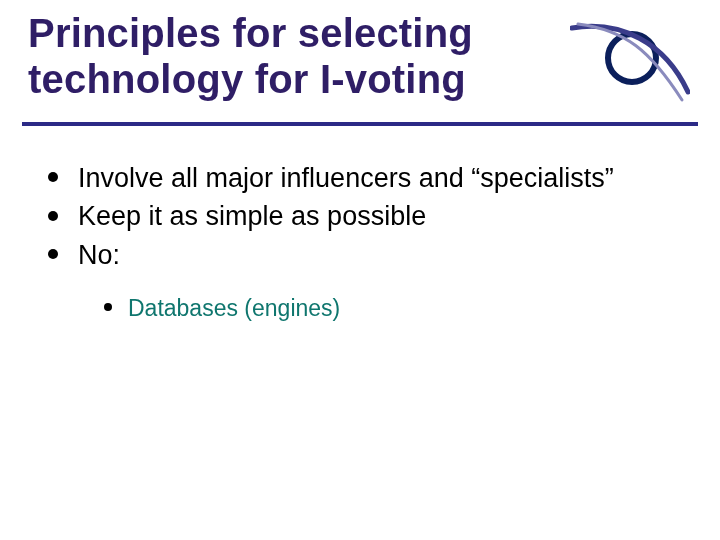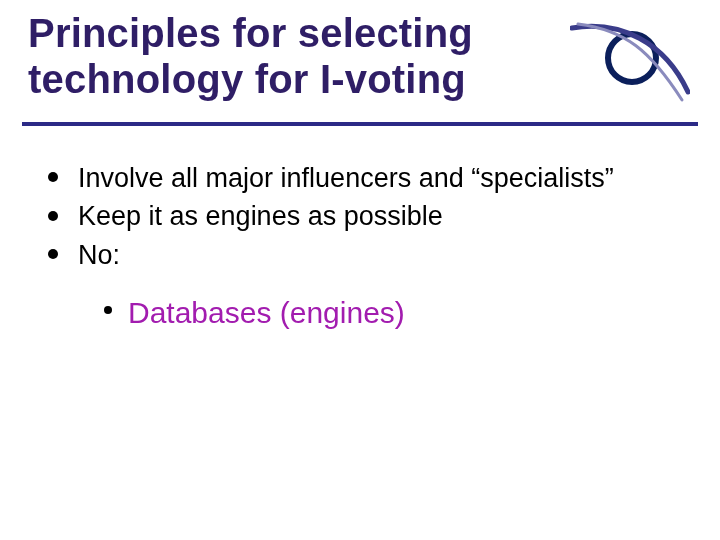--- a/index.html
+++ b/index.html
@@ -74,23 +74,23 @@
     border-radius: 50%;
   }
   ul.sub {
     list-style: none;
     padding: 0;
     margin: 20px 0 0 56px;
   }
   ul.sub > li {
     position: relative;
     padding-left: 28px;
-    font-size: 30px;
+    font-size: 23px;
     line-height: 1.35;
-    color: #a21caf;
+    color: #0f766e;
     margin-bottom: 2px;
   }
   ul.sub > li::before {
     content: "";
     position: absolute;
     left: 4px;
     top: 0.42em;
     width: 8px;
     height: 8px;
     background: #000;
@@ -110,21 +110,21 @@
       <path d="M2 6 C 50 -2, 95 20, 118 70" fill="none" stroke="#3a3c8a" stroke-width="5" stroke-linecap="round"></path>
       <path d="M8 2 C 55 8, 80 28, 112 78" fill="none" stroke="#8a8bbd" stroke-width="3" stroke-linecap="round"></path>
     </svg>
   </div>
 
   <div class="divider"></div>
 
   <div class="content">
     <ul class="main">
       <li><span>Involve all major influencers and “specialists”</span></li>
-      <li><span>Keep it as engines as possible</span></li>
+      <li><span>Keep it as simple as possible</span></li>
       <li><span>No:</span></li>
     </ul>
     <ul class="sub">
       <li><span>Databases (engines)</span></li>
     </ul>
   </div>
 
 </div>
 
 </body></html>

